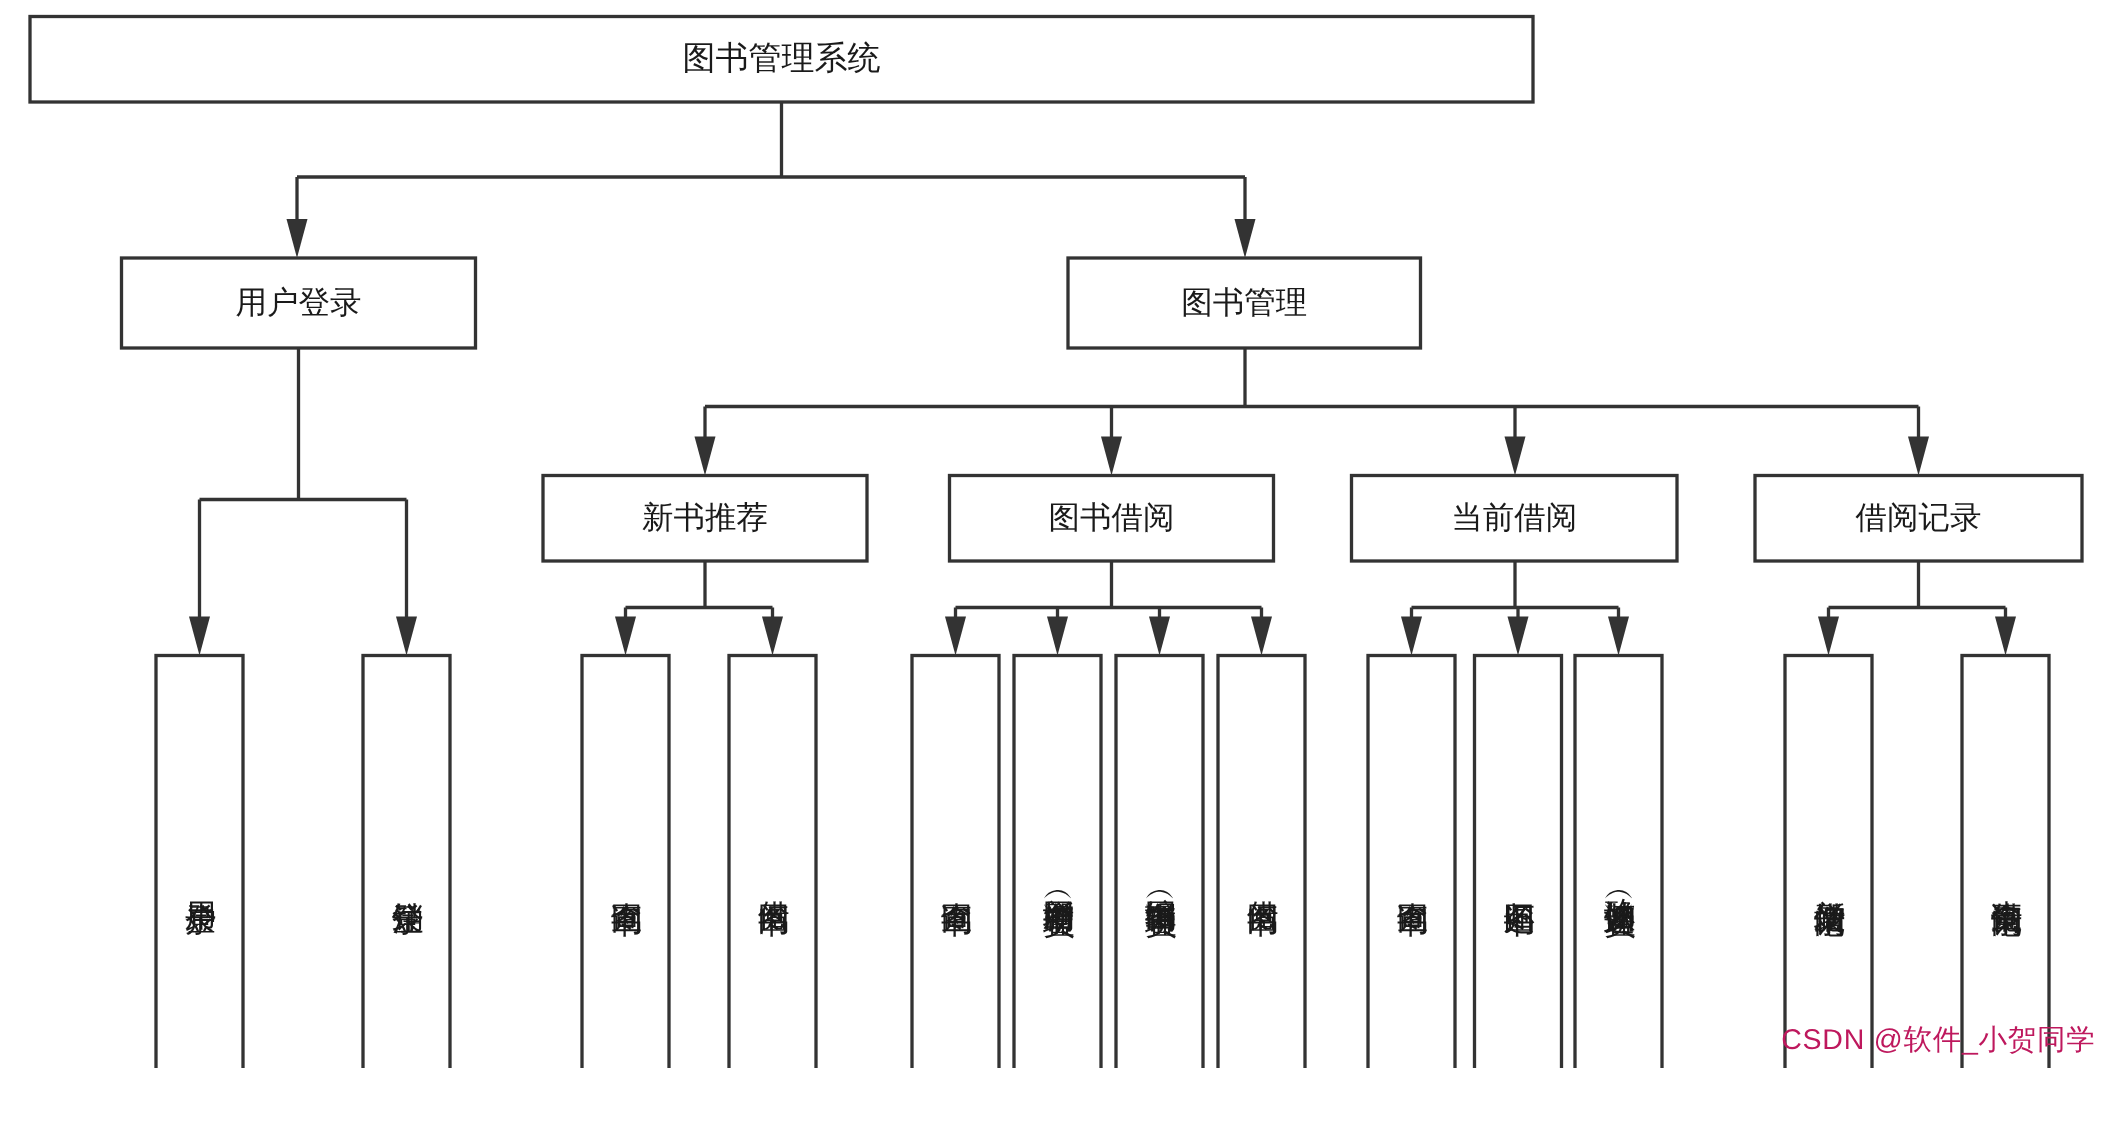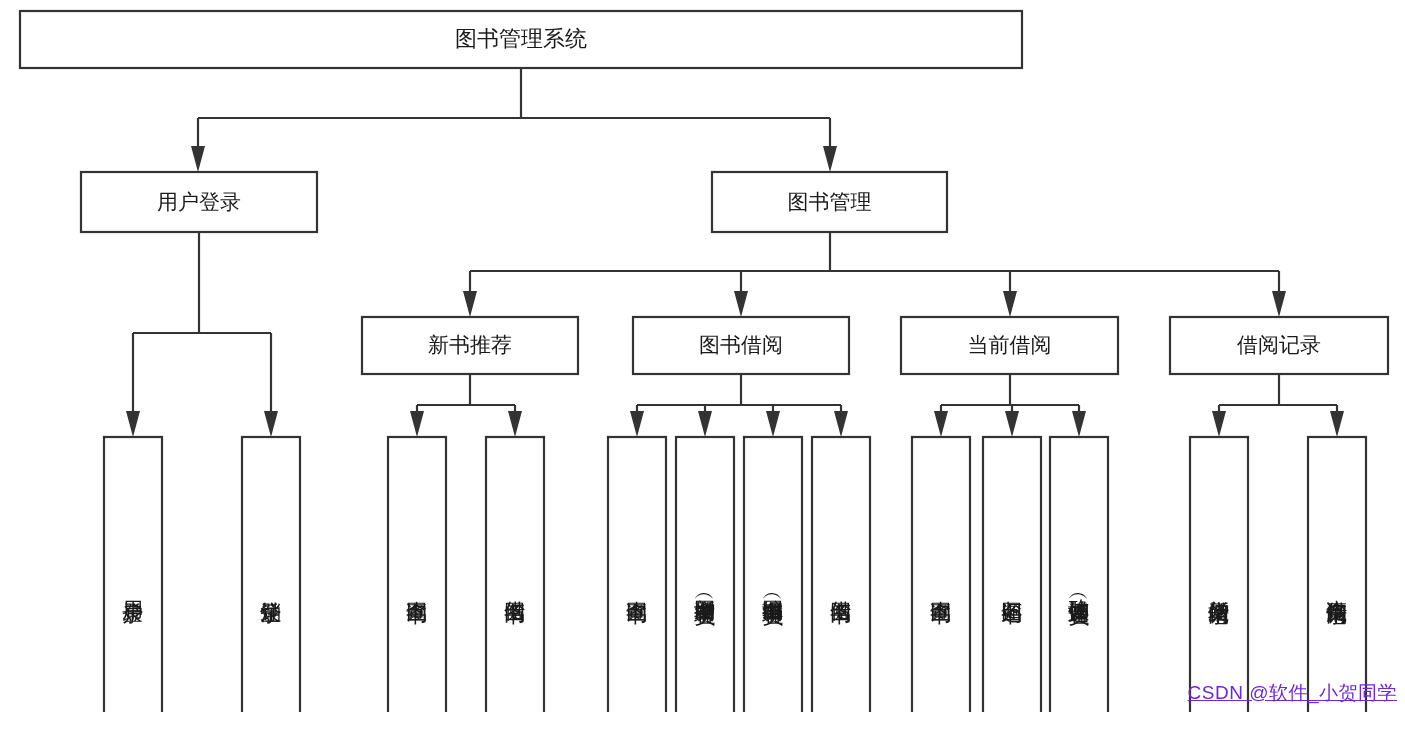--- a/index.html
+++ b/index.html
@@ -71,25 +71,24 @@
     color: #1a1a1a;
     letter-spacing: 1px;
     white-space: nowrap;
   }
   .watermark {
     position: absolute;
     right: 8px;
     bottom: 6px;
     font-family: "Liberation Sans", "DejaVu Sans", sans-serif;
     font-size: 19px;
-    color: #6d28d9;
+    color: #be185d;
     letter-spacing: 0.5px;
     white-space: nowrap;
     user-select: none;
-    text-decoration: underline;
   }
 </style>
 </head>
 <body>
 
 <div id="diagram-root">
   <svg class="diagram-canvas" viewBox="0 0 1405 747">
     <g id="connector-layer">
         <line x1="521" y1="68" x2="521" y2="118" class="connector-line"></line>
         <line x1="198" y1="118" x2="830" y2="118" class="connector-line"></line>

